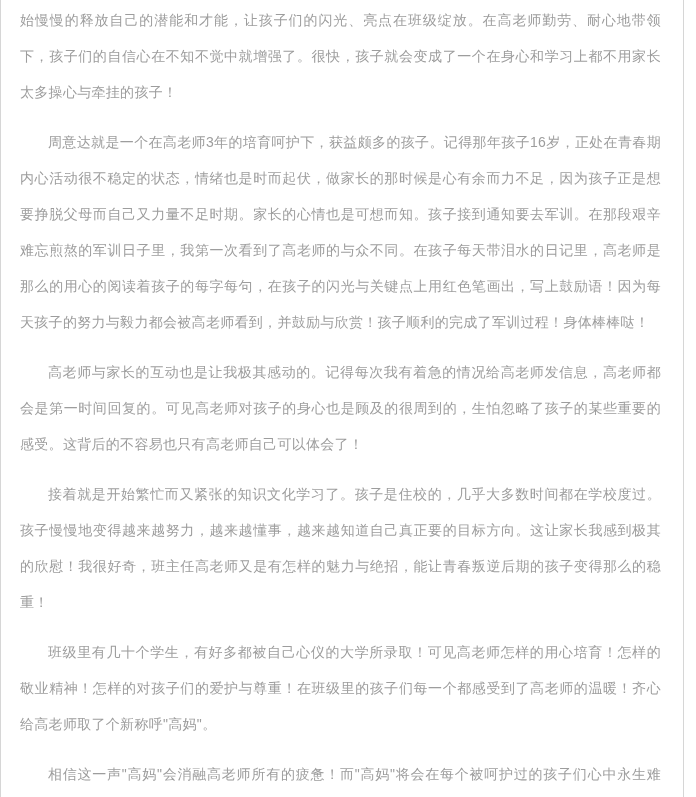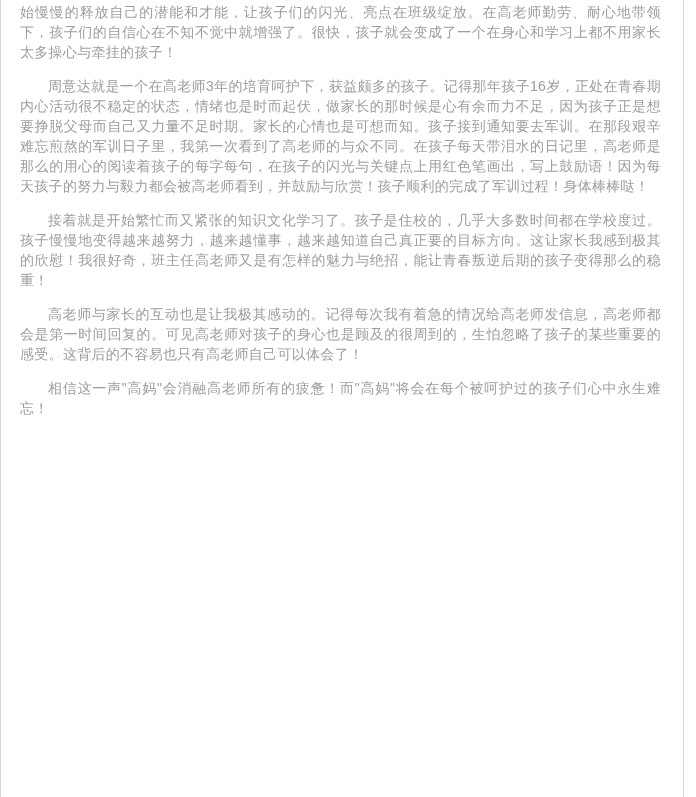--- a/index.html
+++ b/index.html
@@ -20,33 +20,34 @@
     margin: 0;
     background: #ffffff;
     border-left: 1px solid #d6d6d6;
     border-right: 1px solid #d6d6d6;
     padding: 2px 22px 0 19px;
     overflow: hidden;
   }
   p.para {
     margin: 0 0 14px 0;
     font-size: 14px;
-    line-height: 20px;
+    line-height: 36px;
     color: #9d9d9d;
     text-align: justify;
     text-indent: 2em;
     letter-spacing: 0.3px;
     word-break: break-all;
   }
   p.para.continuation {
     text-indent: 0;
   }
 </style>
 </head>
 <body>
 
 <div class="content">
   <p class="para continuation">始慢慢的释放自己的潜能和才能，让孩子们的闪光、亮点在班级绽放。在高老师勤劳、耐心地带领下，孩子们的自信心在不知不觉中就增强了。很快，孩子就会变成了一个在身心和学习上都不用家长太多操心与牵挂的孩子！</p>
   <p class="para">周意达就是一个在高老师3年的培育呵护下，获益颇多的孩子。记得那年孩子16岁，正处在青春期内心活动很不稳定的状态，情绪也是时而起伏，做家长的那时候是心有余而力不足，因为孩子正是想要挣脱父母而自己又力量不足时期。家长的心情也是可想而知。孩子接到通知要去军训。在那段艰辛难忘煎熬的军训日子里，我第一次看到了高老师的与众不同。在孩子每天带泪水的日记里，高老师是那么的用心的阅读着孩子的每字每句，在孩子的闪光与关键点上用红色笔画出，写上鼓励语！因为每天孩子的努力与毅力都会被高老师看到，并鼓励与欣赏！孩子顺利的完成了军训过程！身体棒棒哒！</p>
+  <p class="para">高老师与家长的互动也是让我极其感动的。记得每次我有着急的情况给高老师发信息，高老师都会是第一时间回复的。可见高老师对孩子的身心也是顾及的很周到的，生怕忽略了孩子的某些重要的感受。这背后的不容易也只有高老师自己可以体会了！</p>
   <p class="para">接着就是开始繁忙而又紧张的知识文化学习了。孩子是住校的，几乎大多数时间都在学校度过。孩子慢慢地变得越来越努力，越来越懂事，越来越知道自己真正要的目标方向。这让家长我感到极其的欣慰！我很好奇，班主任高老师又是有怎样的魅力与绝招，能让青春叛逆后期的孩子变得那么的稳重！</p>
-  <p class="para">高老师与家长的互动也是让我极其感动的。记得每次我有着急的情况给高老师发信息，高老师都会是第一时间回复的。可见高老师对孩子的身心也是顾及的很周到的，生怕忽略了孩子的某些重要的感受。这背后的不容易也只有高老师自己可以体会了！</p>
+  <p class="para">班级里有几十个学生，有好多都被自己心仪的大学所录取！可见高老师怎样的用心培育！怎样的敬业精神！怎样的对孩子们的爱护与尊重！在班级里的孩子们每一个都感受到了高老师的温暖！齐心给高老师取了个新称呼"高妈"。</p>
   <p class="para">相信这一声"高妈"会消融高老师所有的疲惫！而"高妈"将会在每个被呵护过的孩子们心中永生难忘！</p>
 </div>
 
 </body></html>

